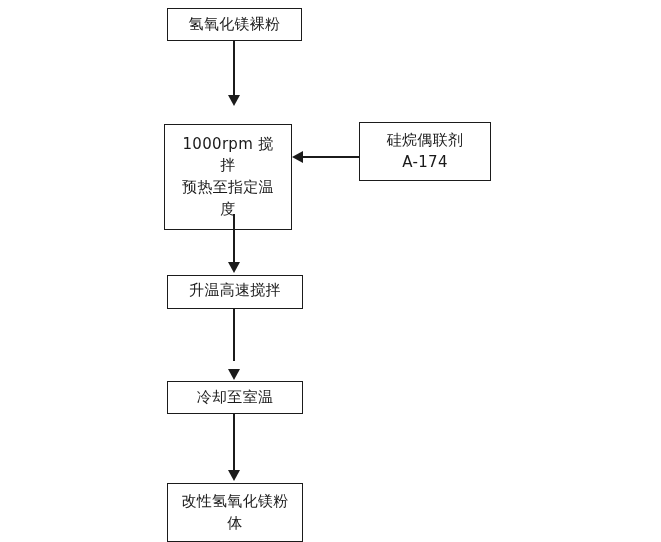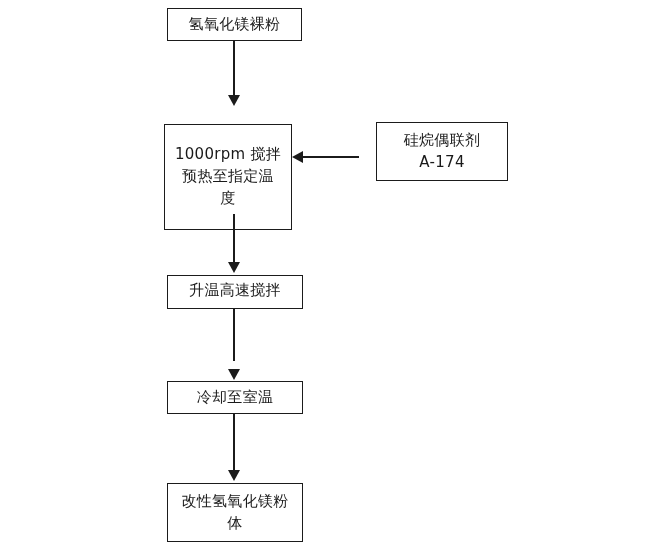--- a/index.html
+++ b/index.html
@@ -23,21 +23,21 @@
     background: #ffffff;
     border: 1.6px solid #1b1b1b;
     display: flex;
     align-items: center;
     justify-content: center;
     text-align: center;
     color: #1a1a1a;
     font-size: 15px;
     line-height: 1.45;
     letter-spacing: 0.3px;
-    padding: 2px 4px;
+    padding: 2px 12px;
     white-space: pre-line;
   }
   .node-label {
     display: block;
     width: 100%;
   }
   .edge {
     position: absolute;
     background: #1b1b1b;
   }
@@ -70,21 +70,21 @@
 
   <div class="edge edge-v" style="left:233px; top:41px; height:56px;"></div>
   <div class="arrowhead arrow-down" style="left:228px; top:95px;"></div>
 
   <div class="node" style="left:164px; top:124px; width:128px; height:106px;">
     <span class="node-label">1000rpm 搅拌
 预热至指定温
 度</span>
   </div>
 
-  <div class="node" style="left:376px; top:122px; width:132px; height:59px;">
+  <div class="node" style="left:359px; top:122px; width:132px; height:59px;">
     <span class="node-label">硅烷偶联剂
 A-174</span>
   </div>
 
   <div class="edge edge-h" style="left:303px; top:156px; width:56px;"></div>
   <div class="arrowhead arrow-left" style="left:292px; top:151px;"></div>
 
   <div class="edge edge-v" style="left:233px; top:214px; height:50px;"></div>
   <div class="arrowhead arrow-down" style="left:228px; top:262px;"></div>
 

